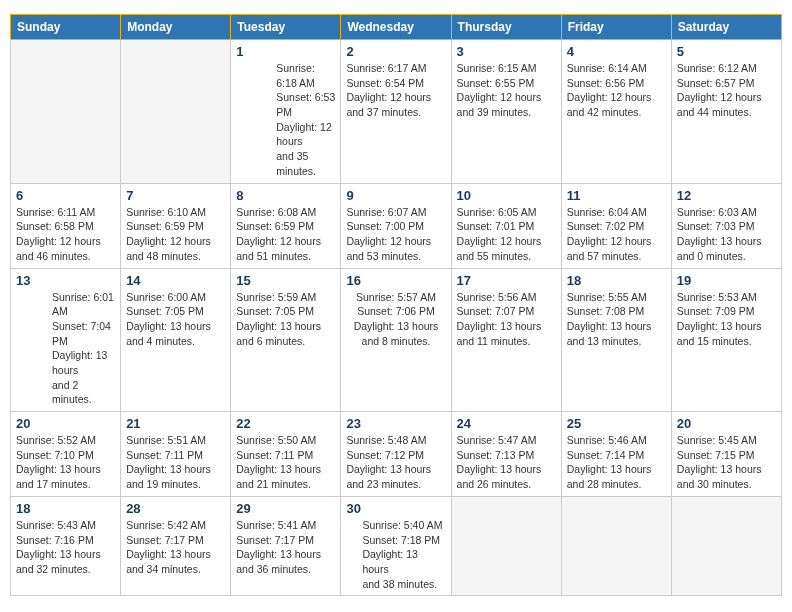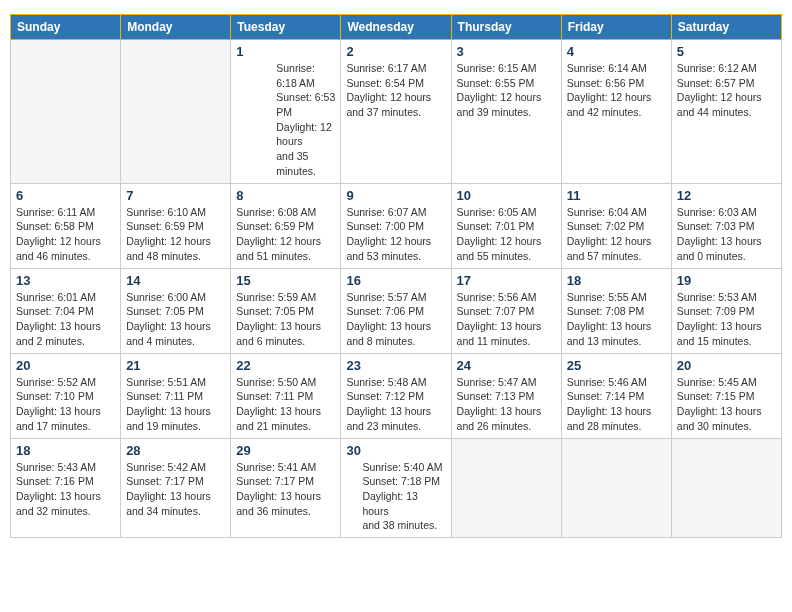--- a/index.html
+++ b/index.html
@@ -190,42 +190,42 @@
           <div class="day-num">12</div>
           <div class="day-info" style="white-space: pre-line;">Sunrise: 6:03 AM
 Sunset: 7:03 PM
 Daylight: 13 hours
 and 0 minutes.</div>
         </td>
       </tr>
       <tr class="week-row">
         <td>
           <div class="day-num">13</div>
-          <div class="day-info" style="white-space: pre-line;">Sunrise: 6:01 AM
+          <div class="day-info" style="white-space: pre-line; margin-left: 36px;">Sunrise: 6:01 AM
 Sunset: 7:04 PM
 Daylight: 13 hours
 and 2 minutes.</div>
         </td>
         <td>
           <div class="day-num">14</div>
           <div class="day-info" style="white-space: pre-line;">Sunrise: 6:00 AM
 Sunset: 7:05 PM
 Daylight: 13 hours
 and 4 minutes.</div>
         </td>
         <td>
           <div class="day-num">15</div>
           <div class="day-info" style="white-space: pre-line;">Sunrise: 5:59 AM
 Sunset: 7:05 PM
 Daylight: 13 hours
 and 6 minutes.</div>
         </td>
         <td>
           <div class="day-num">16</div>
-          <div class="day-info" style="white-space: pre-line;">Sunrise: 5:57 AM
+          <div class="day-info" style="white-space: pre-line; text-align: center;">Sunrise: 5:57 AM
 Sunset: 7:06 PM
 Daylight: 13 hours
 and 8 minutes.</div>
         </td>
         <td>
           <div class="day-num">17</div>
           <div class="day-info" style="white-space: pre-line;">Sunrise: 5:56 AM
 Sunset: 7:07 PM
 Daylight: 13 hours
 and 11 minutes.</div>

